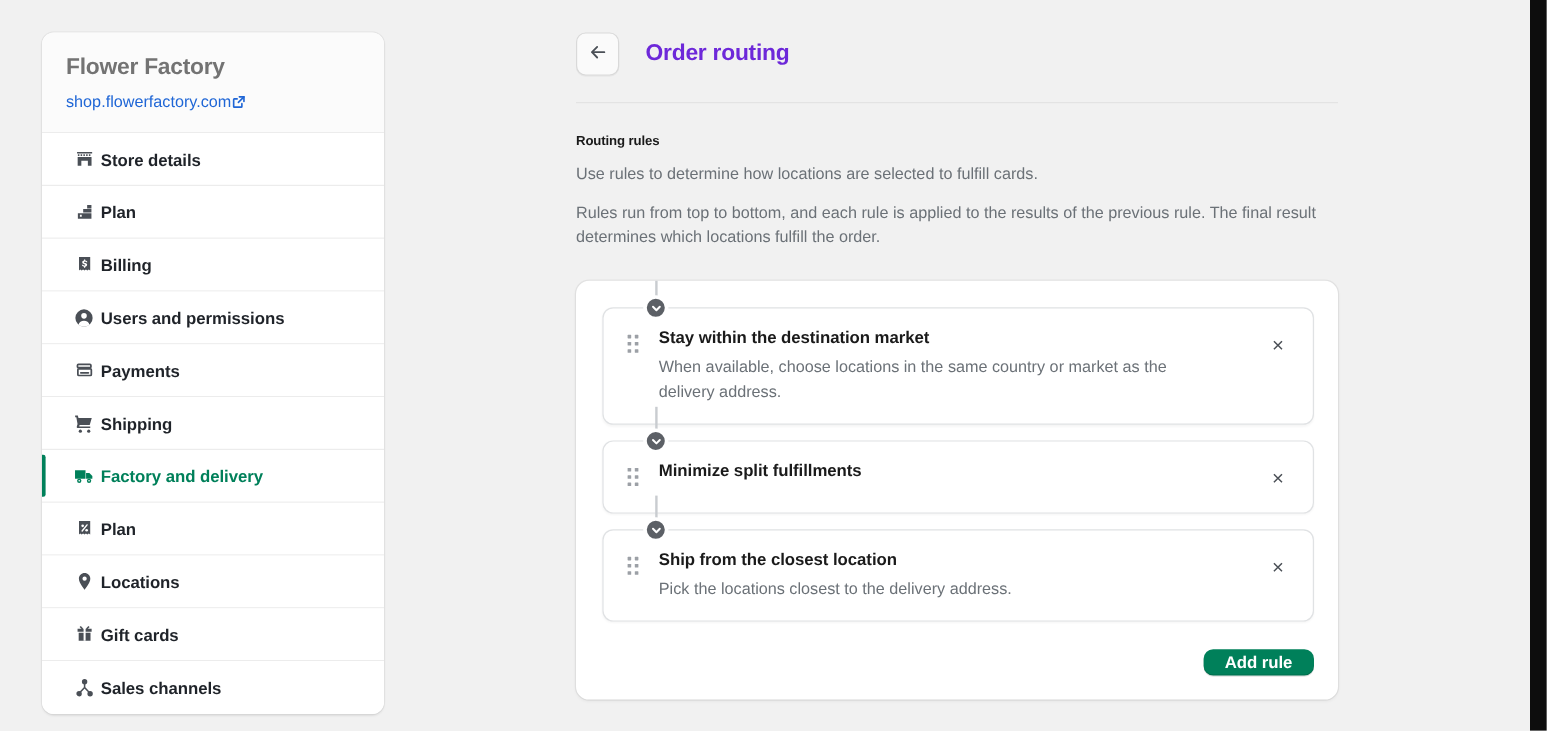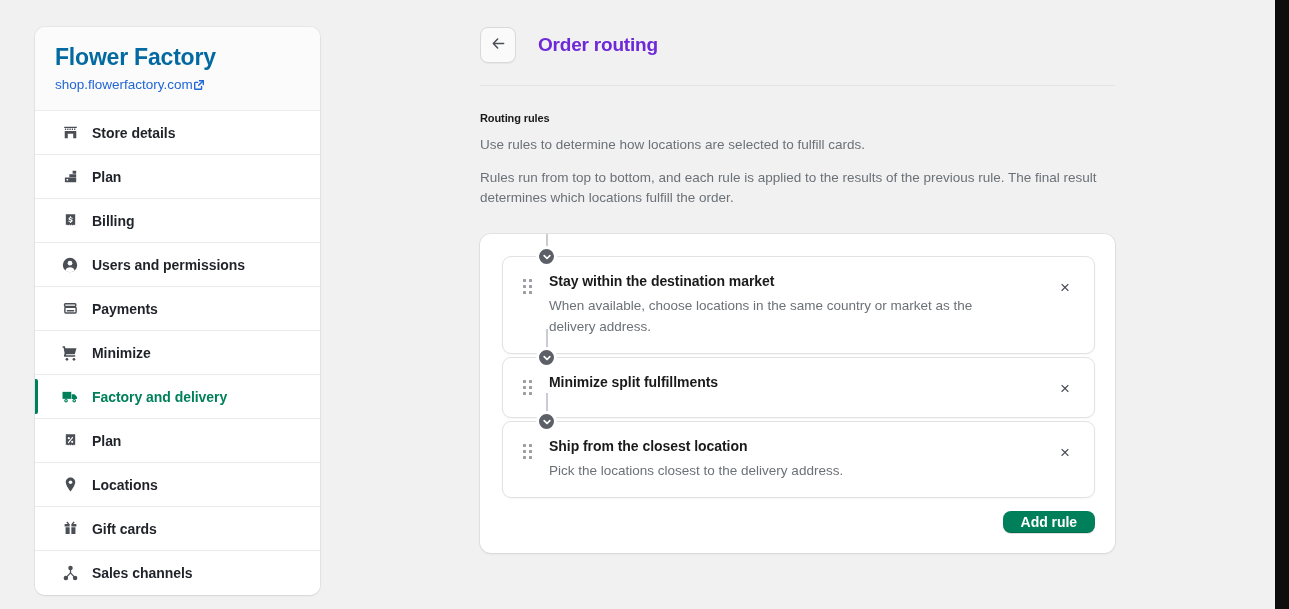--- a/index.html
+++ b/index.html
@@ -21,33 +21,33 @@
   .sidebar {
     position: absolute; left: 35px; top: 27px;
     width: 285px;
     background: #ffffff;
     border-radius: 10px;
     box-shadow: 0 0 0 1px rgba(0,0,0,0.04), 0 1px 2px rgba(0,0,0,0.08);
     overflow: hidden;
   }
   .store-head { padding: 18px 20px 16px 20px; background: #fbfbfb; }
   .store-name {
-    font-size: 23px; font-weight: 700; color: #0369a1;
+    font-size: 19px; font-weight: 700; color: #737373;
     letter-spacing: -0.2px; line-height: 24px;
   }
   .store-url-row { margin-top: 7px; display: flex; gap: 0; }
   .store-url {
     font-size: 13.5px; color: #1f66d6; line-height: 18px; text-decoration: none;
   }
   .ext-icon { display: inline-flex; align-items: center; color: #1f66d6; }
 
   .nav { border-top: 1px solid #ececec; }
   .nav-item {
     position: relative;
-    display: flex; align-items: center; gap: 12px;
+    display: flex; align-items: center; gap: 4px;
     height: 44px; padding: 0 20px 0 25px;
     border-bottom: 1px solid #ececec;
     cursor: pointer;
     background: #ffffff;
   }
   .nav-item:last-child { border-bottom: none; }
   .nav-icon {
     width: 20px; height: 20px; display: flex;
     align-items: center; justify-content: center;
     color: #4a4f56; flex: 0 0 20px;
@@ -101,21 +101,21 @@
   .connector {
     position: absolute; left: 44px; width: 2px; background: #c9ccd0;
   }
   .rule-row {
     position: relative;
     border: 1px solid #e0e2e4;
     border-radius: 9px;
     background: #ffffff;
     display: flex; align-items: flex-start;
     padding: 14px 14px 16px 14px;
-    margin-bottom: 3px;
+    margin-bottom: 13px;
     box-shadow: 0 1px 2px rgba(0,0,0,0.04);
   }
   .rule-badge {
     position: absolute; left: 33px; top: -11px;
     width: 21px; height: 21px; border-radius: 50%;
     background: #5c6066;
     border: 3px solid #ffffff;
     display: flex; align-items: center; justify-content: center;
     color: #ffffff;
     z-index: 3;
@@ -236,21 +236,21 @@
       </div>
 
       <div class="nav-item">
         <span class="nav-icon">
           <svg width="18" height="18" viewBox="0 0 20 20" fill="currentColor">
             <path d="M1.8 2.6h2.5l.6 2.2h12.3l-1.9 6.6H5.9l-.3 1.2h10.2v1.5H4.2a.9.9 0 0 1-.9-1.1l.7-2.7L2.9 4.1H1.8z"></path>
             <circle cx="6.6" cy="17" r="1.5"></circle>
             <circle cx="14.4" cy="17" r="1.5"></circle>
           </svg>
         </span>
-        <span class="nav-label">Minimize</span>
+        <span class="nav-label">Shipping</span>
       </div>
 
       <div class="nav-item active">
         <span class="nav-icon">
           <svg width="19" height="19" viewBox="0 0 20 20" fill="currentColor">
             <path d="M1.6 5.1h9.2v7.4H1.6z"></path>
             <path d="M11.3 7.6h2.9l2.6 2.6v2.3h-5.5z"></path>
             <circle cx="5.3" cy="14.4" r="1.9"></circle>
             <circle cx="13.9" cy="14.4" r="1.9"></circle>
             <circle cx="5.3" cy="14.4" r=".7" fill="#fff"></circle>

